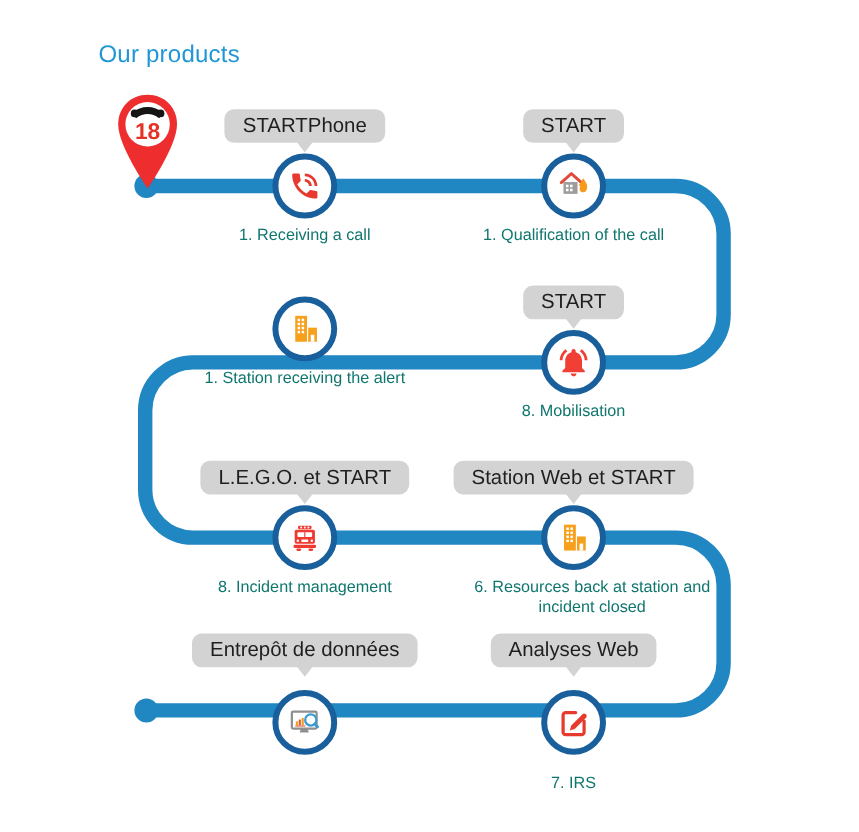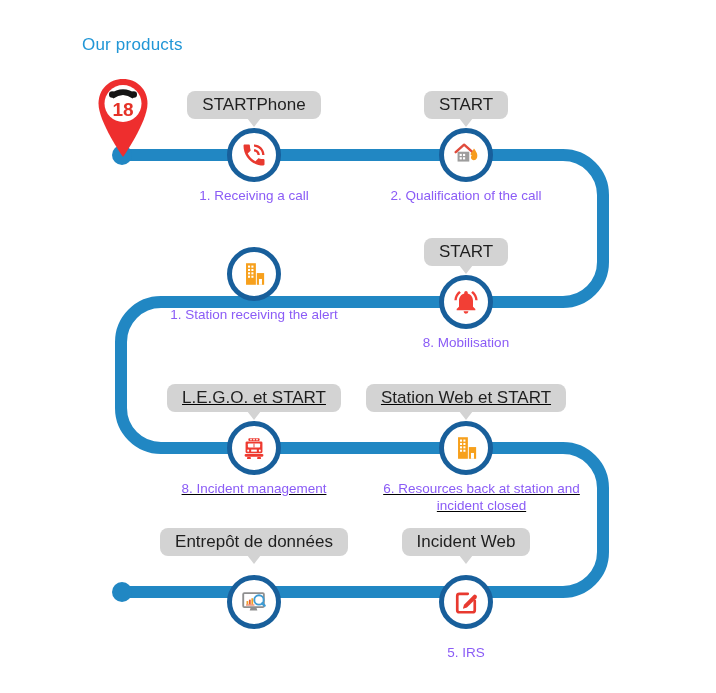--- a/index.html
+++ b/index.html
@@ -2,21 +2,21 @@
 <html><head>
 <meta charset="utf-8">
 <style>
   html,body{margin:0;padding:0;background:#ffffff;}
   .canvas{
     position:relative;width:716px;height:693px;background:#ffffff;overflow:hidden;
     font-family:"Liberation Sans", sans-serif;
   }
   .title{
     position:absolute;left:82px;top:35px;
-    font-size:17px;color:#2196d6;letter-spacing:.2px;
+    font-size:20px;color:#2196d6;letter-spacing:.2px;
   }
   svg.flow{position:absolute;left:0;top:0;}
   svg.pin{position:absolute;left:96px;top:78px;}
   .step{
     position:absolute;width:260px;display:flex;flex-direction:column;align-items:center;
   }
   .bubble{
     position:relative;background:#d3d3d3;border-radius:8px;
     padding:4px 15px;font-size:17px;color:#1f1f1f;white-space:nowrap;line-height:20px;
   }
@@ -25,26 +25,26 @@
     border-left:7px solid transparent;border-right:7px solid transparent;
     border-top:9px solid #d3d3d3;
   }
   .node{
     margin-top:9px;width:44px;height:44px;border-radius:50%;
     background:#ffffff;border:5px solid #185f9b;
     display:flex;align-items:center;justify-content:center;
   }
   .icon{display:flex;align-items:center;justify-content:center;}
   .caption{
-    margin-top:5px;font-size:13.5px;color:#8b5cf6;text-align:center;white-space:nowrap;line-height:17px;
+    margin-top:5px;font-size:13.5px;color:#0f766e;text-align:center;white-space:nowrap;line-height:17px;
   }
   .caption.two-line{white-space:normal;max-width:205px;margin-left:31px;}
   
-  .col-a{left:124px;}  .col-b{left:336px;}
-  .row-1{top:91px;}  .row-2{top:238px;}  .row-3{top:384px;text-decoration:underline;}  .row-4{top:528px;gap:10px;}
+  .col-a{left:124px;}  .col-b{left:348px;}
+  .row-1{top:91px;}  .row-2{top:238px;}  .row-3{top:384px;}  .row-4{top:528px;gap:10px;}
 </style>
 </head>
 <body>
 
 <div class="canvas">
 
   <div class="title">Our products</div>
 
   <svg class="flow" width="716" height="693" viewBox="0 0 716 693">
     <path d="M122 155 H563 A40 40 0 0 1 603 195 V262 A40 40 0 0 1 563 302 H161 A40 40 0 0 0 121 342 V408 A40 40 0 0 0 161 448 H563 A40 40 0 0 1 603 488 V552 A40 40 0 0 1 563 592 H122" fill="none" stroke="#2187c3" stroke-width="12"></path>
@@ -89,21 +89,21 @@
           <rect x="7" y="12.5" width="12.5" height="10.5" fill="#9d9d9d"></rect>
           <rect x="9.2" y="14.8" width="2.3" height="2.3" fill="#ffffff"></rect>
           <rect x="12.8" y="14.8" width="2.3" height="2.3" fill="#ffffff"></rect>
           <rect x="9.2" y="18.4" width="2.3" height="2.3" fill="#ffffff"></rect>
           <rect x="12.8" y="18.4" width="2.3" height="2.3" fill="#ffffff"></rect>
           <path d="M5 13 L14 5 L23 13" fill="none" stroke="#e04b3c" stroke-width="2.6" stroke-linecap="round" stroke-linejoin="round"></path>
           <path d="M24.5 9 C27.6 13 29 16 27.5 19.5 C26.6 21.6 24 22.3 22.3 20.8 C20.9 19.6 21 17.6 22.2 16.2 C21.4 16.3 20.9 15.8 20.8 15 C21.9 13.2 23.4 11.3 24.5 9 Z" fill="#f79b1d"></path>
         </svg>
       </span>
     </div>
-    <div class="caption">2. Qualification of the call</div>
+    <div class="caption">1. Qualification of the call</div>
   </div>
 
   <div class="step col-b row-2">
     <div class="bubble">
       <span>START</span>
       <span class="tail"></span>
     </div>
     <div class="node">
       <span class="icon">
         <svg width="28" height="28" viewBox="0 0 24 24">
@@ -182,32 +182,32 @@
           <rect x="19" y="15" width="7.8" height="12.5" fill="#f7a01c"></rect>
           <rect x="21.3" y="21.3" width="3.2" height="6.2" fill="#ffffff"></rect>
         </svg>
       </span>
     </div>
     <div class="caption two-line">6. Resources back at station and incident closed</div>
   </div>
 
   <div class="step col-b row-4">
     <div class="bubble">
-      <span>Incident Web</span>
+      <span>Analyses Web</span>
       <span class="tail"></span>
     </div>
     <div class="node">
       <span class="icon">
         <svg width="28" height="28" viewBox="0 0 24 24">
           <path d="M19.5 11 V19 a1.8 1.8 0 0 1 -1.8 1.8 H6.3 A1.8 1.8 0 0 1 4.5 19 V6.8 A1.8 1.8 0 0 1 6.3 5 H13.5" fill="none" stroke="#e8392f" stroke-width="2.3" stroke-linecap="round"></path>
           <path d="M9.3 17.8 l1-3.5 8.1-8.1 a1.6 1.6 0 0 1 2.26 0 l.24.24 a1.6 1.6 0 0 1 0 2.26 l-8.1 8.1 z" fill="#e8392f"></path>
         </svg>
       </span>
     </div>
-    <div class="caption">5. IRS</div>
+    <div class="caption">7. IRS</div>
   </div>
 
   <div class="step col-a row-4">
     <div class="bubble">
       <span>Entrepôt de données</span>
       <span class="tail"></span>
     </div>
     <div class="node">
       <span class="icon">
         <svg width="30" height="30" viewBox="0 0 32 32">

